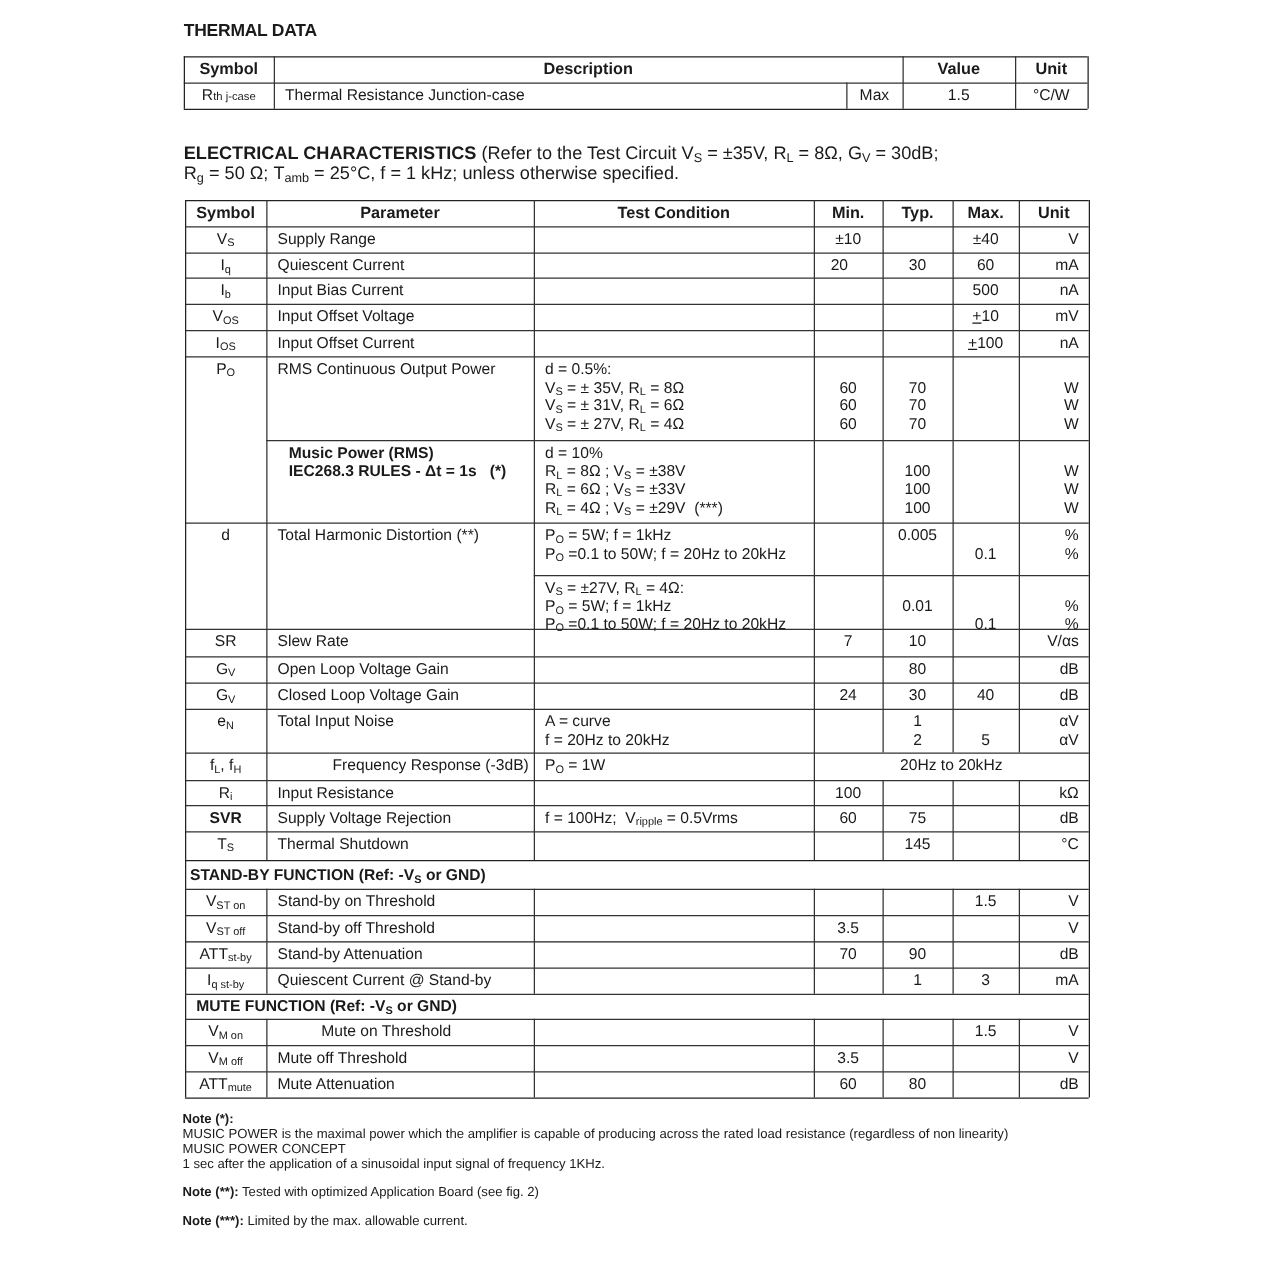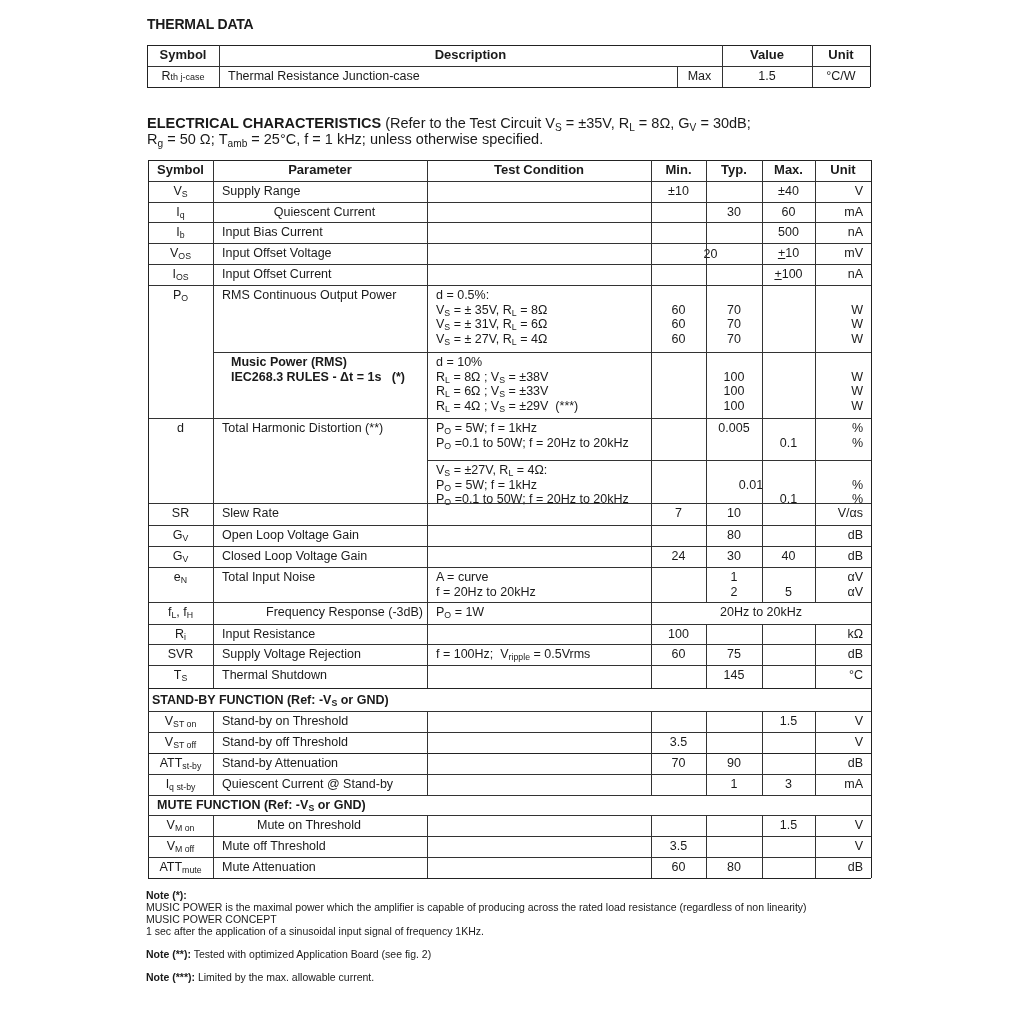--- a/index.html
+++ b/index.html
@@ -65,23 +65,23 @@
     <div class="line-h thick" style="left: 148px; top: 160px; width: 723px;"></div>
     <div class="line-h" style="left: 148px; top: 181px; width: 723px;"></div>
     <div class="cell ctr" style="left: 148px; width: 65px; top: 184px;">V<sub>S</sub></div>
     <div class="cell lft" style="left: 213px; width: 214px; top: 184px;">Supply Range</div>
     <div class="cell lft" style="left: 427px; width: 224px; top: 184px;"></div>
     <div class="cell ctr" style="left: 651px; width: 55px; top: 184px;">±10</div>
     <div class="cell ctr" style="left: 706px; width: 56px; top: 184px;"></div>
     <div class="cell ctr" style="left: 762px; width: 53px; top: 184px;">±40</div>
     <div class="cell rt" style="left: 815px; width: 56px; top: 184px;">V</div>
     <div class="cell ctr" style="left: 148px; width: 65px; top: 205px;">I<sub>q</sub></div>
-    <div class="cell lft" style="left: 213px; width: 214px; top: 205px; text-align: center;">Quiescent Current</div>
+    <div class="cell lft" style="left: 213px; width: 214px; top: 205px;">Quiescent Current</div>
     <div class="cell lft" style="left: 427px; width: 224px; top: 205px;"></div>
-    <div class="cell ctr" style="left: 683px; width: 55px; top: 205px; margin-top: 42px;">20</div>
+    <div class="cell ctr" style="left: 644px; width: 55px; top: 205px;">20</div>
     <div class="cell ctr" style="left: 706px; width: 56px; top: 205px;">30</div>
     <div class="cell ctr" style="left: 762px; width: 53px; top: 205px;">60</div>
     <div class="cell rt" style="left: 815px; width: 56px; top: 205px;">mA</div>
     <div class="cell ctr" style="left: 148px; width: 65px; top: 225px;">I<sub>b</sub></div>
     <div class="cell lft" style="left: 213px; width: 214px; top: 225px;">Input Bias Current</div>
     <div class="cell lft" style="left: 427px; width: 224px; top: 225px;"></div>
     <div class="cell ctr" style="left: 651px; width: 55px; top: 225px;"></div>
     <div class="cell ctr" style="left: 706px; width: 56px; top: 225px;"></div>
     <div class="cell ctr" style="left: 762px; width: 53px; top: 225px;">500</div>
     <div class="cell rt" style="left: 815px; width: 56px; top: 225px;">nA</div>
@@ -114,21 +114,21 @@
     <div class="cell rt" style="left: 815px; width: 56px; top: 355px;"><br>W<br>W<br>W</div>
     <div class="cell ctr" style="left: 148px; width: 65px; top: 421px;">d</div>
     <div class="cell lft" style="left: 213px; width: 214px; top: 421px;">Total Harmonic Distortion (**)</div>
     <div class="cell lft" style="left: 427px; width: 224px; top: 421px;">P<sub>O</sub> = 5W; f = 1kHz<br>P<sub>O</sub> =0.1 to 50W; f = 20Hz to 20kHz</div>
     <div class="cell ctr" style="left: 651px; width: 55px; top: 421px;"></div>
     <div class="cell ctr" style="left: 706px; width: 56px; top: 421px;">0.005</div>
     <div class="cell ctr" style="left: 762px; width: 53px; top: 421px;"><br>0.1</div>
     <div class="cell rt" style="left: 815px; width: 56px; top: 421px;">%<br>%</div>
     <div class="cell lft" style="left: 427px; width: 224px; top: 463px;">V<sub>S</sub> = ±27V, R<sub>L</sub> = 4Ω:<br>P<sub>O</sub> = 5W; f = 1kHz<br>P<sub>O</sub> =0.1 to 50W; f = 20Hz to 20kHz</div>
     <div class="cell ctr" style="left: 651px; width: 55px; top: 463px;"></div>
-    <div class="cell ctr" style="left: 723px; width: 56px; top: 463px;"><br>0.01</div>
+    <div class="cell ctr" style="left: 706px; width: 56px; top: 463px;"><br>0.01</div>
     <div class="cell ctr" style="left: 762px; width: 53px; top: 463px;"><br><br>0.1</div>
     <div class="cell rt" style="left: 815px; width: 56px; top: 463px;"><br>%<br>%</div>
     <div class="cell ctr" style="left: 148px; width: 65px; top: 506px;">SR</div>
     <div class="cell lft" style="left: 213px; width: 214px; top: 506px;">Slew Rate</div>
     <div class="cell lft" style="left: 427px; width: 224px; top: 506px;"></div>
     <div class="cell ctr" style="left: 651px; width: 55px; top: 506px;">7</div>
     <div class="cell ctr" style="left: 706px; width: 56px; top: 506px;">10</div>
     <div class="cell ctr" style="left: 762px; width: 53px; top: 506px;"></div>
     <div class="cell rt" style="left: 815px; width: 56px; top: 506px;">V/αs</div>
     <div class="cell ctr" style="left: 148px; width: 65px; top: 528px;">G<sub>V</sub></div>
@@ -156,21 +156,21 @@
     <div class="cell lft" style="left: 213px; width: 214px; top: 605px; margin-left: 44px;">Frequency Response (-3dB)</div>
     <div class="cell lft" style="left: 427px; width: 224px; top: 605px;">P<sub>O</sub> = 1W</div>
     <div class="cell ctr" style="left: 651px; width: 220px; top: 605px;">20Hz to 20kHz</div>
     <div class="cell ctr" style="left: 148px; width: 65px; top: 627px;">R<sub>i</sub></div>
     <div class="cell lft" style="left: 213px; width: 214px; top: 627px;">Input Resistance</div>
     <div class="cell lft" style="left: 427px; width: 224px; top: 627px;"></div>
     <div class="cell ctr" style="left: 651px; width: 55px; top: 627px;">100</div>
     <div class="cell ctr" style="left: 706px; width: 56px; top: 627px;"></div>
     <div class="cell ctr" style="left: 762px; width: 53px; top: 627px;"></div>
     <div class="cell rt" style="left: 815px; width: 56px; top: 627px;">kΩ</div>
-    <div class="cell ctr" style="left: 148px; width: 65px; top: 647px;">SVR</div>
+    <div class="cell ctr" style="left: 148px; width: 65px; top: 647px; font-weight: bold;">SVR</div>
     <div class="cell lft" style="left: 213px; width: 214px; top: 647px;">Supply Voltage Rejection</div>
     <div class="cell lft" style="left: 427px; width: 224px; top: 647px;">f = 100Hz;  V<sub>ripple</sub> = 0.5Vrms</div>
     <div class="cell ctr" style="left: 651px; width: 55px; top: 647px;">60</div>
     <div class="cell ctr" style="left: 706px; width: 56px; top: 647px;">75</div>
     <div class="cell ctr" style="left: 762px; width: 53px; top: 647px;"></div>
     <div class="cell rt" style="left: 815px; width: 56px; top: 647px;">dB</div>
     <div class="cell ctr" style="left: 148px; width: 65px; top: 668px;">T<sub>S</sub></div>
     <div class="cell lft" style="left: 213px; width: 214px; top: 668px;">Thermal Shutdown</div>
     <div class="cell lft" style="left: 427px; width: 224px; top: 668px;"></div>
     <div class="cell ctr" style="left: 651px; width: 55px; top: 668px;"></div>

